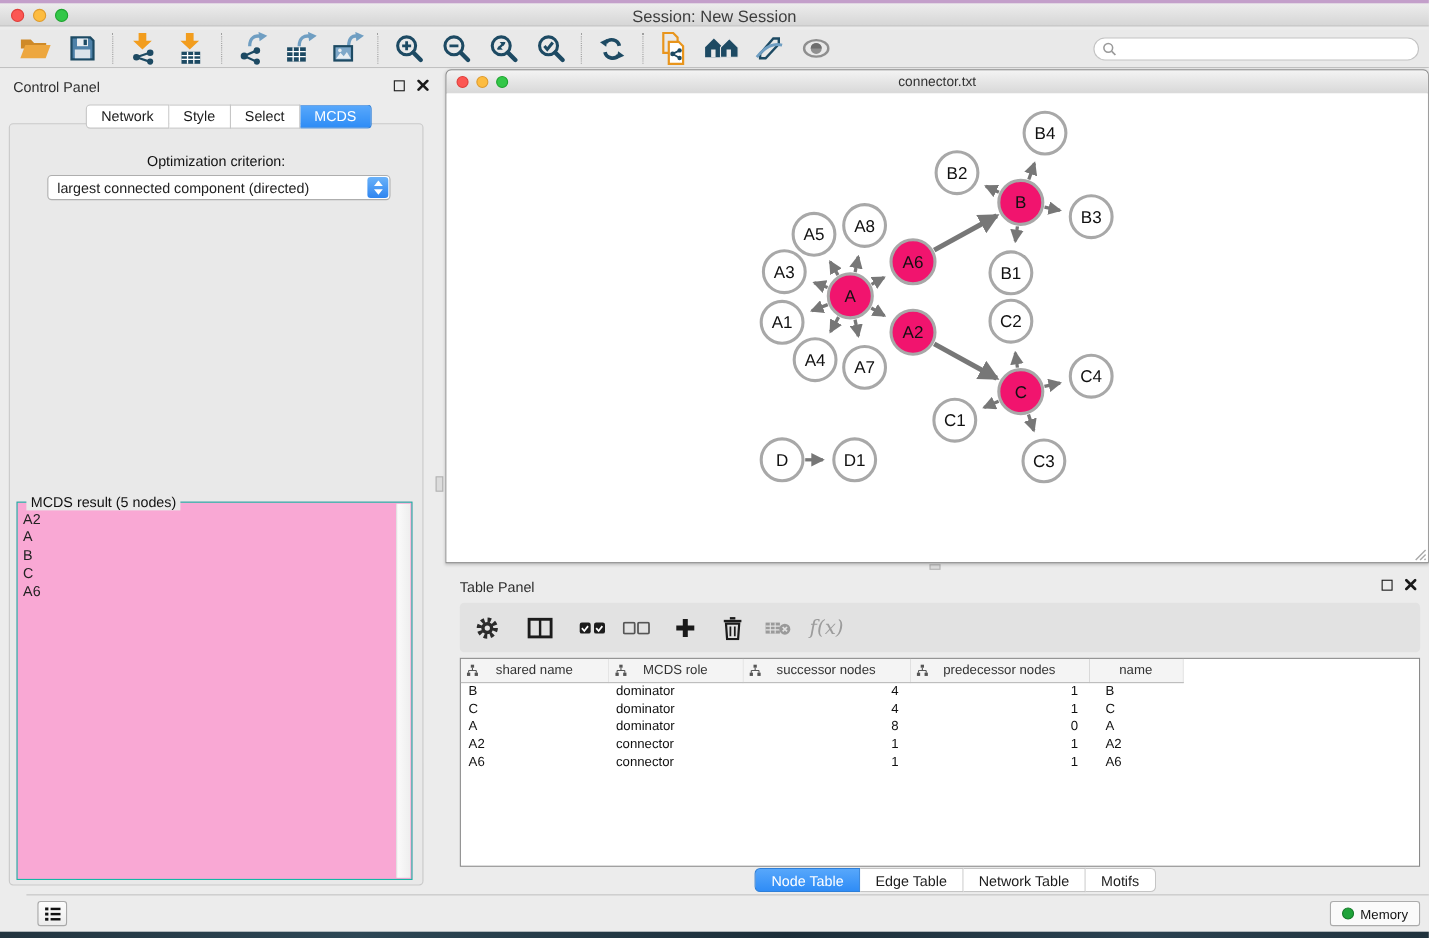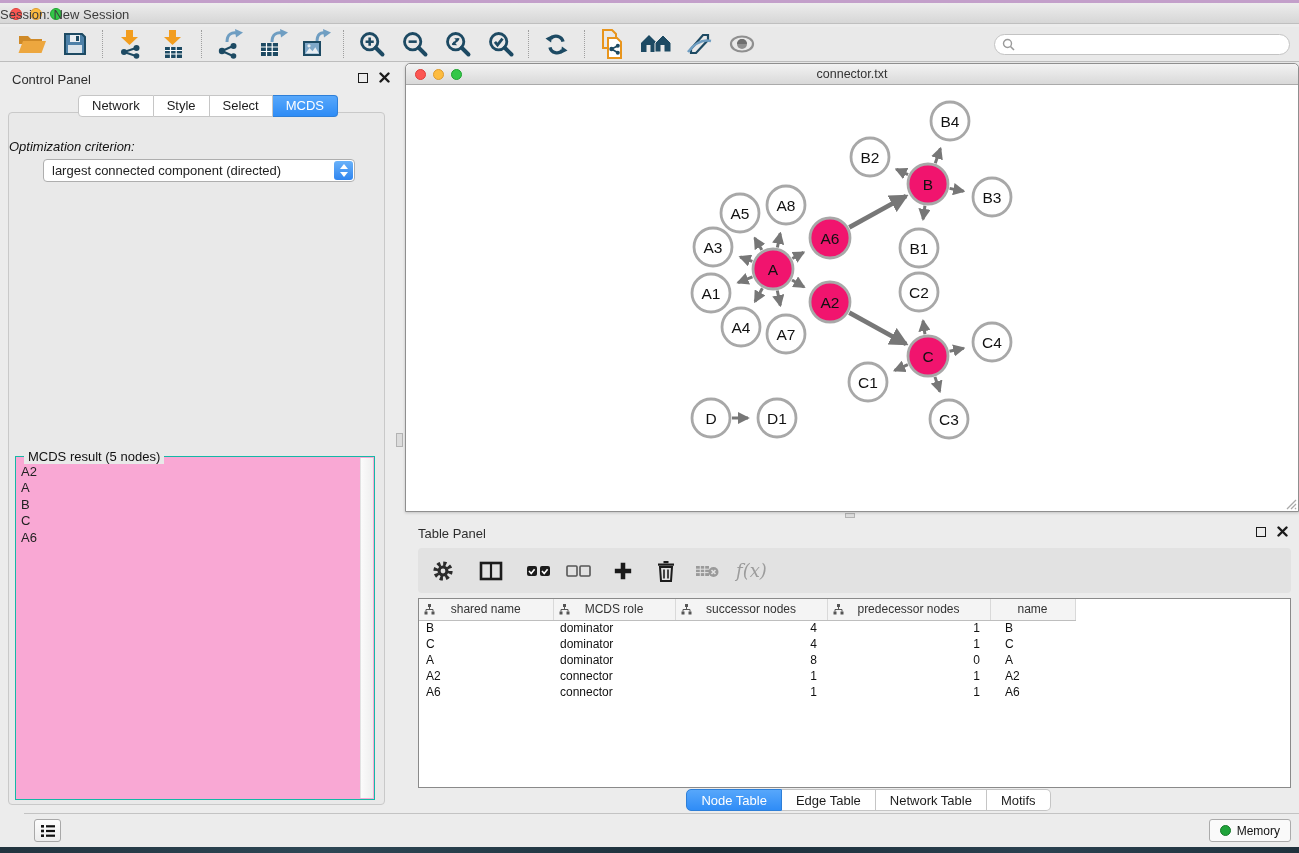--- a/index.html
+++ b/index.html
@@ -4,21 +4,21 @@
 <style>
   * { margin:0; padding:0; box-sizing:border-box; }
   html,body { width:1299px; height:853px; overflow:hidden; }
   body { font-family:"Liberation Sans", sans-serif; background:#ececec; position:relative; color:#222; }
 
   
   .titlebar { position:absolute; left:0; top:0; right:0; height:24px;
     border-top:3px solid #c39fca;
     background:linear-gradient(#ededed,#d6d6d6);
     border-bottom:1px solid #bfbfbf; }
-  .titlebar .title { position:absolute; left:0; right:0; top:4px; text-align:left; font-size:13px; color:#3d3d3d; }
+  .titlebar .title { position:absolute; left:0; right:0; top:4px; text-align:center; font-size:15px; color:#3d3d3d; }
   .lights { position:absolute; left:10px; top:5px; display:flex; gap:8px; }
   .light { width:12px; height:12px; border-radius:50%; }
   .light.red { background:#fc5753; border:1px solid #df3e3a; }
   .light.yellow { background:#fdbc40; border:1px solid #de9b2d; }
   .light.green { background:#33c748; border:1px solid #1da32f; }
 
   
   .toolbar { position:absolute; left:0; top:27px; right:0; height:35px; background:#e9e9e9;
     border-bottom:1px solid #bdbdbd; display:flex; align-items:center; padding-left:10px; }
   .tbtn { width:43px; height:32px; display:flex; align-items:center; justify-content:center; cursor:default; }
@@ -35,21 +35,21 @@
   .cp-title { position:absolute; left:12px; top:10px; font-size:13px; color:#2e2e2e; }
   .cp-winbtns { position:absolute; left:358px; top:10px; display:flex; gap:11px; align-items:center; }
   .float-sq { width:10px; height:10px; border:1.6px solid #1a1a1a; display:inline-block; }
   .cp-tabs { position:absolute; left:78px; top:33px; display:flex; z-index:2; }
   .cp-tab { font-size:13px; padding:2px 13px 3px; background:#fff; border:1px solid #c6c6c6; border-left:none; color:#1c1c1c; }
   .cp-tab:first-child { border-left:1px solid #c6c6c6; border-radius:4px 0 0 4px; }
   .cp-tab:last-child { border-radius:0 4px 4px 0; }
   .cp-tab.active { background:linear-gradient(#58a8fb,#2e8cf6); border-color:#2e7fd8; color:#fff; }
   .cp-content { position:absolute; left:8px; top:50px; width:377px; bottom:8px;
     background:#e9e9e9; border:1px solid #c9c9c9; border-radius:4px; }
-  .opt-label { position:absolute; left:0; right:0; top:26px; text-align:left; font-size:13px; color:#111;font-style:italic; }
+  .opt-label { position:absolute; left:0; right:0; top:26px; text-align:center; font-size:13px; color:#111; }
   .dropdown { position:absolute; left:34px; top:46px; width:312px; height:23px; background:#fff;
     border:1px solid #aeaeae; border-radius:4px; font-size:13px; display:flex; align-items:center; padding-left:8px; }
   .dd-stepper { position:absolute; right:1px; top:1px; bottom:1px; width:19px; border-radius:3px;
     background:linear-gradient(#6ab2f9,#2f85f0); display:flex; flex-direction:column; align-items:center; justify-content:center; gap:3px; }
   .tri-up { width:0; height:0; border-left:4px solid transparent; border-right:4px solid transparent; border-bottom:5px solid #fff; }
   .tri-dn { width:0; height:0; border-left:4px solid transparent; border-right:4px solid transparent; border-top:5px solid #fff; }
   .cp-buttons { position:absolute; left:0; right:0; top:79px; display:flex; justify-content:center; gap:15px; }
   .btn { font-size:13px; padding:3px 17px; background:linear-gradient(#ffffff,#f1f1f1);
     border:1px solid #b3b3b3; border-radius:5px; color:#111; }
   .result-box { position:absolute; left:6px; right:9px; top:343px; height:344px;

